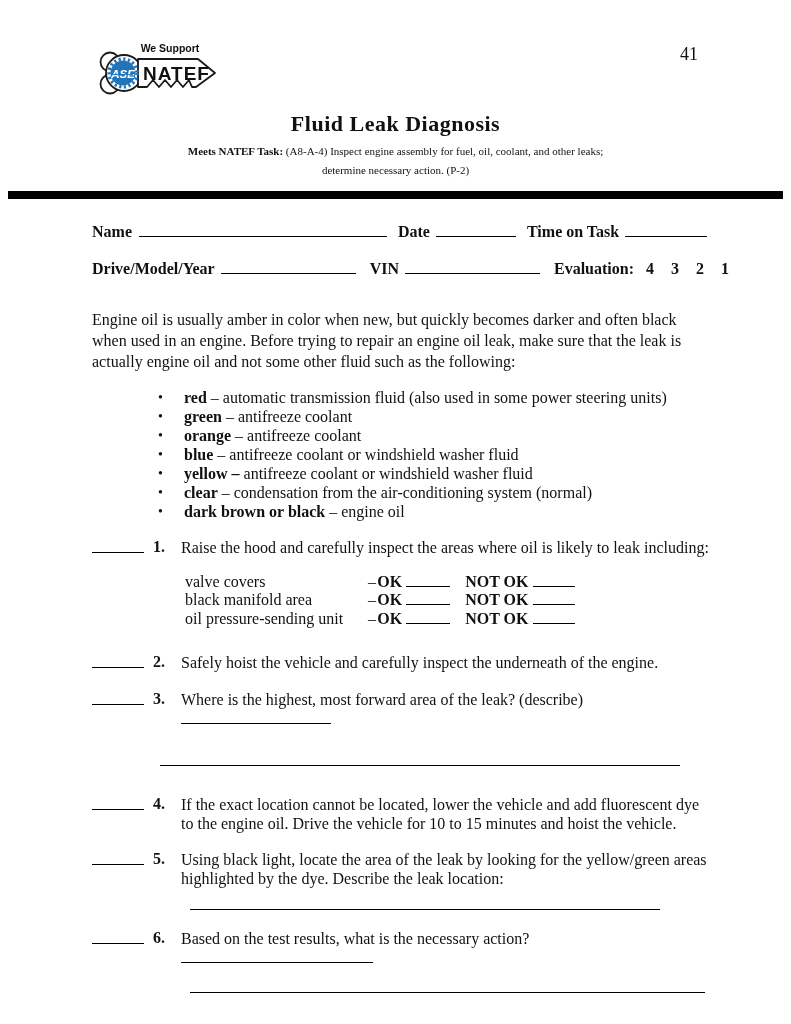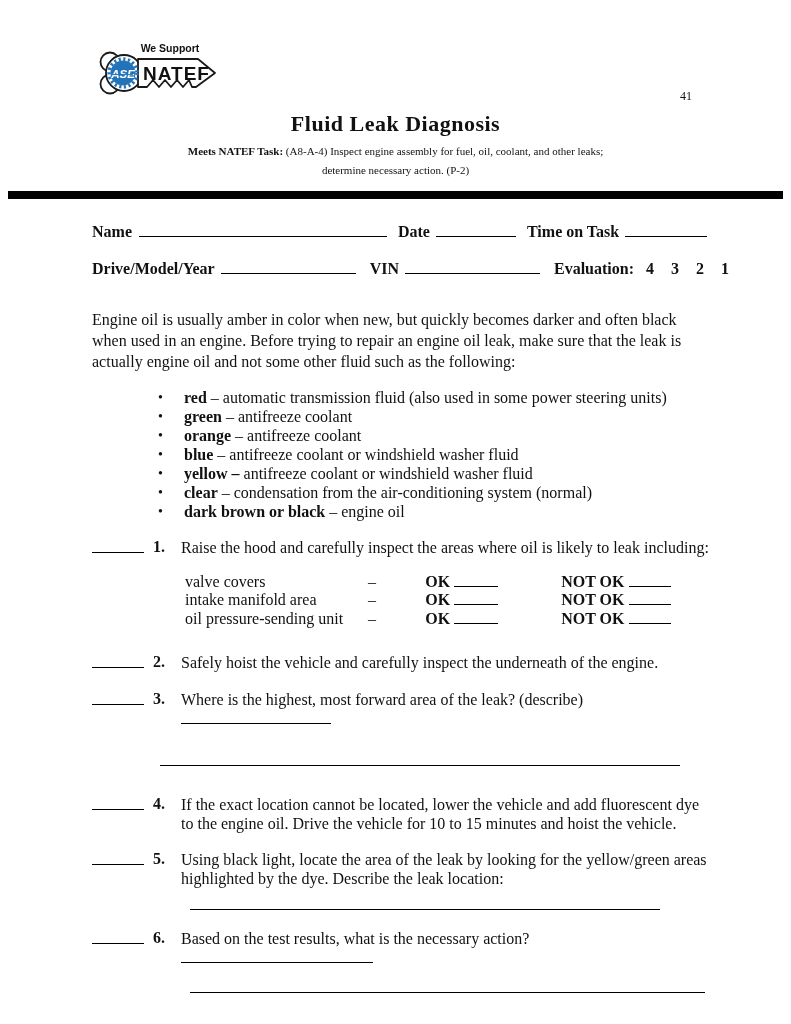--- a/index.html
+++ b/index.html
@@ -4,21 +4,21 @@
 <style>
   html,body{margin:0;padding:0;}
   body{
     width:791px;height:1024px;background:#ffffff;color:#111;
     font-family:"Liberation Serif","DejaVu Serif",serif;
     font-size:16px;position:relative;overflow:hidden;
   }
   .page{position:relative;width:791px;height:1024px;}
 
   
-  .page-number{position:absolute;top:44px;left:680px;font-size:12px;margin-top:45px;}
+  .page-number{position:absolute;top:44px;left:680px;font-size:18px;}
   .logo{position:absolute;top:37px;left:94px;width:132px;height:68px;}
 
   .content{padding-top:106px;}
 
   .title{text-align:center;font-weight:bold;font-size:22px;line-height:36px;letter-spacing:.5px;}
   .task-line{text-align:center;font-size:11px;line-height:19px;}
   .task-label{font-weight:bold;}
 
   .rule{height:8px;background:#000;margin:11px 8px 0 8px;}
 
@@ -39,21 +39,21 @@
   .step{display:flex;margin-left:92px;margin-right:81px;}
   .step .blank{width:52px;border-bottom:1.8px solid #000;height:14px;flex:none;margin-right:9px;}
   .step .num{font-weight:bold;width:20px;flex:none;margin-right:8px;text-align:left;}
   .step .stext{flex:1;line-height:19.5px;}
   .tail-line{display:inline-block;border-bottom:1.5px solid #000;height:13px;}
 
   .check-table{margin:15px 0 0 185px;line-height:18.5px;}
   .ct-row{display:flex;align-items:baseline;}
   .ct-label{width:183px;flex:none;}
   .ct-cell{white-space:nowrap;}
-  .b{font-weight:bold;margin-left:48px;}
+  .b{font-weight:bold;}
   .ok-line{display:inline-block;border-bottom:1.7px solid #000;height:13px;width:44px;}
   .ok-gap{display:inline-block;width:15px;}
 
   .ans-line{border-bottom:1.5px solid #000;height:0;}
   .ans-3{margin:36px 0 0 160px;width:520px;}
   .ans-5{margin:20px 0 0 190px;width:470px;}
   .ans-6{margin:24px 0 0 190px;width:515px;}
 
   .mt-s1{margin-top:17px;}
   .mt-s2{margin-top:25px;}
@@ -165,21 +165,21 @@
       <span class="num">1.</span>
       <span class="stext">Raise the hood and carefully inspect the areas where oil is likely to leak including:</span>
     </div>
 
     <div class="check-table">
       <div class="ct-row">
         <span class="ct-label">valve covers</span>
         <span class="ct-cell"><span>–</span> <span class="b">OK</span> <span class="ok-line"></span><span class="ok-gap"></span><span class="b">NOT OK</span> <span class="ok-line" style="width:42px;"></span></span>
       </div>
       <div class="ct-row">
-        <span class="ct-label">intake manifold area</span>
+        <span class="ct-label">black manifold area</span>
         <span class="ct-cell"><span>–</span> <span class="b">OK</span> <span class="ok-line"></span><span class="ok-gap"></span><span class="b">NOT OK</span> <span class="ok-line" style="width:42px;"></span></span>
       </div>
       <div class="ct-row">
         <span class="ct-label">oil pressure-sending unit</span>
         <span class="ct-cell"><span>–</span> <span class="b">OK</span> <span class="ok-line"></span><span class="ok-gap"></span><span class="b">NOT OK</span> <span class="ok-line" style="width:42px;"></span></span>
       </div>
     </div>
 
     <div class="step mt-s2">
       <span class="blank"></span>

